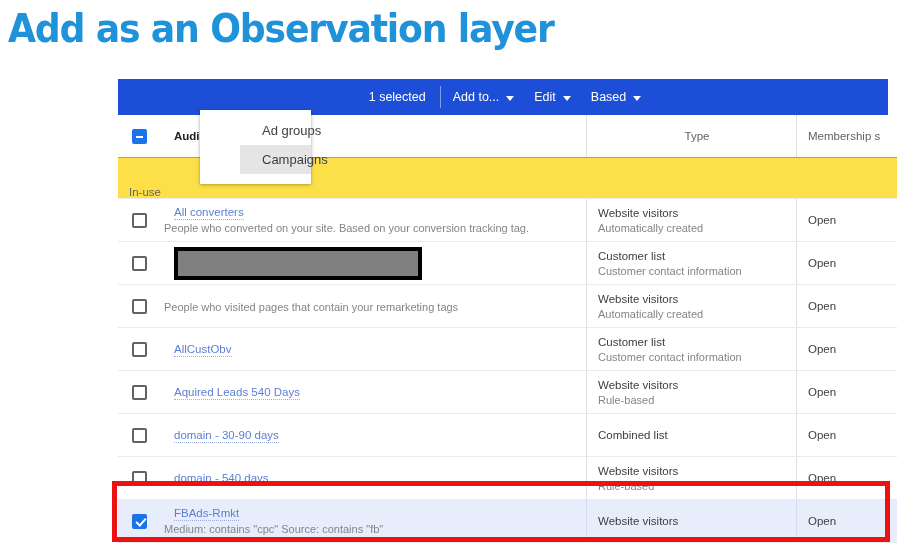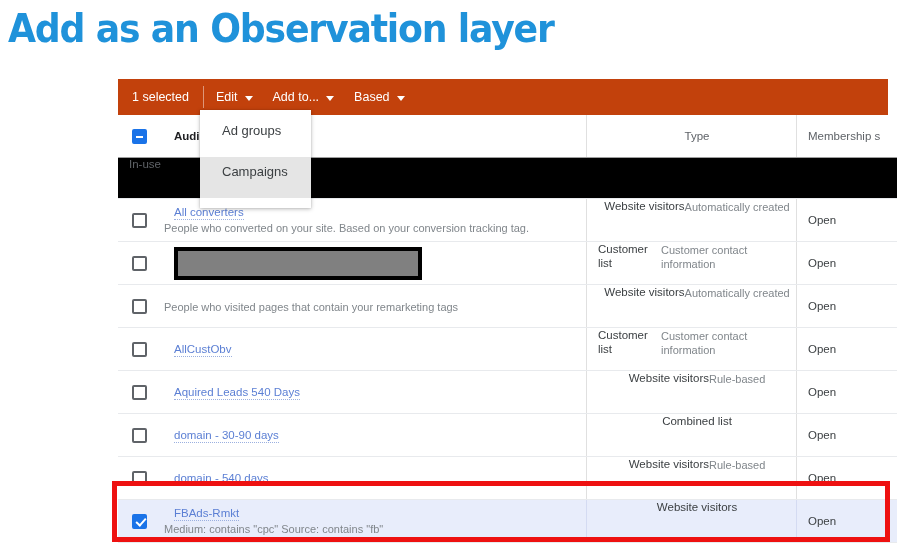--- a/index.html
+++ b/index.html
@@ -40,24 +40,25 @@
     height: 462px;
   }
 
   
   #toolbar {
     position: absolute;
     left: 0;
     top: 0;
     width: 770px;
     height: 36px;
-    background: #c2410c;
+    background: #1d4ed8;
     display: flex;
     align-items: center;
     color: #ffffff;
+    justify-content: center;
   }
   .tb-selected {
     font-size: 12.5px;
     padding: 0 14px 0 14px;
     line-height: 36px;
     white-space: nowrap;
   }
   .tb-divider {
     width: 1px;
     height: 22px;
@@ -92,24 +93,25 @@
     top: 31px;
     width: 111px;
     background: #ffffff;
     box-shadow: 0 1px 4px rgba(0,0,0,0.28), 0 0 0 0.5px rgba(0,0,0,0.06);
     z-index: 40;
     padding: 6px 0 10px 0;
   }
   .dd-item {
     font-size: 13px;
     color: #3c4043;
-    padding: 6px 0 18px 22px;
+    padding: 6px 0 6px 22px;
     line-height: 17px;
     white-space: nowrap;
     cursor: default;
+    margin-left: 40px;
   }
   .dd-item.hovered { background: #e5e5e5; }
 
   
   #table {
     position: absolute;
     left: 0;
     top: 36px;
     width: 779px;
     background: #ffffff;
@@ -133,21 +135,21 @@
     display: flex;
     flex-direction: column;
     justify-content: center;
     padding-left: 3px;
   }
   .col-type {
     width: 198px;
     flex: 0 0 198px;
     border-right: 1px solid #e0e0e0;
     display: flex;
-    flex-direction: row;
+    flex-direction: column;
     justify-content: center;
     padding-left: 11px;
   }
   .col-member {
     width: 89px;
     flex: 0 0 89px;
     display: flex;
     align-items: center;
     padding-left: 11px;
   }
@@ -172,23 +174,23 @@
   }
   .htype, .hmember {
     font-size: 11.5px;
     color: #5f6368;
   }
   .col-type.hcell, .col-member.hcell { flex-direction: row; align-items: center; }
 
   
   #group-row {
     height: 40px;
-    background: #000000;
-    display: flex;
-    align-items: flex-start;
+    background: #fde047;
+    display: flex;
+    align-items: flex-end;
     border-bottom: 1px solid #e8eaed;
   }
   #group-row .glabel {
     font-size: 11.5px;
     color: #5f6368;
     padding-left: 11px;
   }
 
   
   .drow { height: 42px; }
@@ -289,25 +291,25 @@
 <body>
 
 <div id="page-title">Add as an Observation layer</div>
 
 <div id="panel">
 
   <div id="toolbar">
     <div class="tb-selected">1 selected</div>
     <div class="tb-divider"></div>
     <div class="tb-btn">
-      <span>Edit</span>
+      <span>Add to...</span>
       <span class="caret"></span>
     </div>
     <div class="tb-btn">
-      <span>Add to...</span>
+      <span>Edit</span>
       <span class="caret"></span>
     </div>
     <div class="tb-btn">
       <span>Based</span>
       <span class="caret"></span>
     </div>
   </div>
 
   <div id="table">
 

